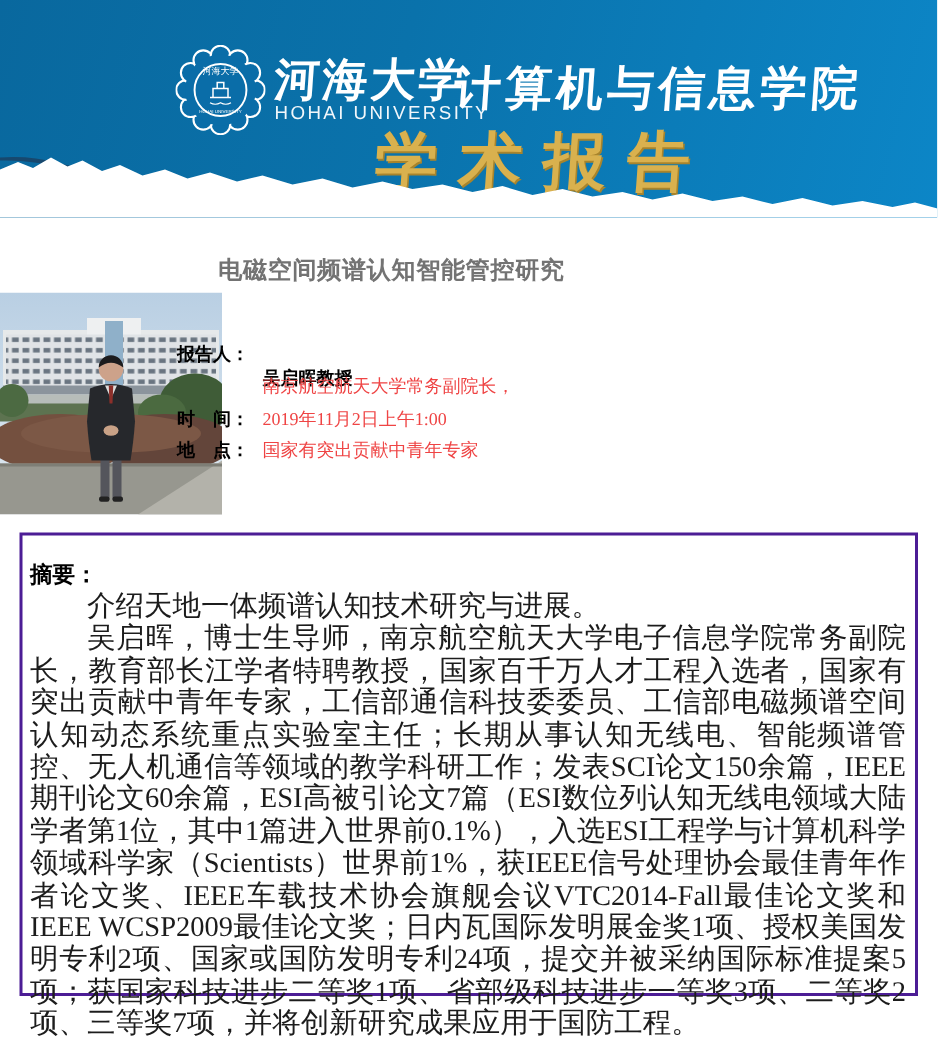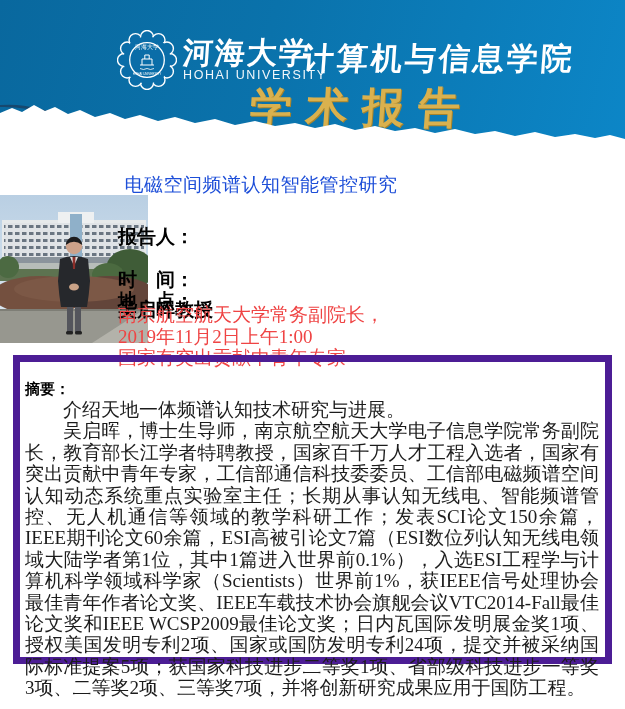--- a/index.html
+++ b/index.html
@@ -31,38 +31,38 @@
   }
   .program{
     position:absolute;left:250px;top:80px;
     font-family:"Liberation Sans",sans-serif;font-weight:bold;font-size:42px;
     color:#d9b14e;letter-spacing:14px;transform:skewX(-4deg);white-space:nowrap;
     text-shadow:1px 1px 0 #a8842c;
   }
   
   .title{
     position:absolute;left:0;top:159px;width:522px;text-align:center;
-    font-family:"Liberation Sans",sans-serif;font-weight:normal;font-size:19px;color:#1d4ed8;
+    font-family:"Liberation Sans",sans-serif;font-weight:bold;font-size:16px;color:#737373;
     letter-spacing:0.5px;
   }
   
   .photo{position:absolute;left:0;top:195px;width:148px;height:148px;}
   .photo svg{display:block;width:148px;height:148px;}
   .details{position:absolute;left:118px;top:226px;width:480px;}
-  .info-row{display:flex;height:21.3px;line-height:21.3px;font-size:19px;flex-direction:column;}
+  .info-row{display:flex;height:21.3px;line-height:21.3px;font-size:12px;}
   .info-label{
     width:57px;flex:0 0 57px;font-family:"Liberation Sans",sans-serif;
     font-weight:bold;white-space:pre;color:#000;
   }
   .info-value{font-family:Liberation Serif, serif;color:#ef4444;white-space:nowrap;}
   .info-row.name .info-value{font-family:"Liberation Sans",sans-serif;font-weight:bold;color:#000;margin-top:16px;}
   
   .box{
     position:absolute;left:13px;top:355px;width:599px;height:309px;
-    border:7px solid #4c1d95;box-sizing:border-box;padding:16px 6px 0 5px;
+    border:2px solid #4c1d95;box-sizing:border-box;padding:16px 6px 0 5px;
   }
   .sec-label{
     font-family:"Liberation Sans",sans-serif;font-weight:bold;font-size:15px;
     color:#000;line-height:21px;margin:0;
   }
   .sec-text{
     font-family:"Liberation Serif",serif;font-size:19px;line-height:21.4px;
     color:#1c1c1c;margin:0;text-indent:2em;text-align:justify;
   }
   .bio-label{margin-top:31px;}

